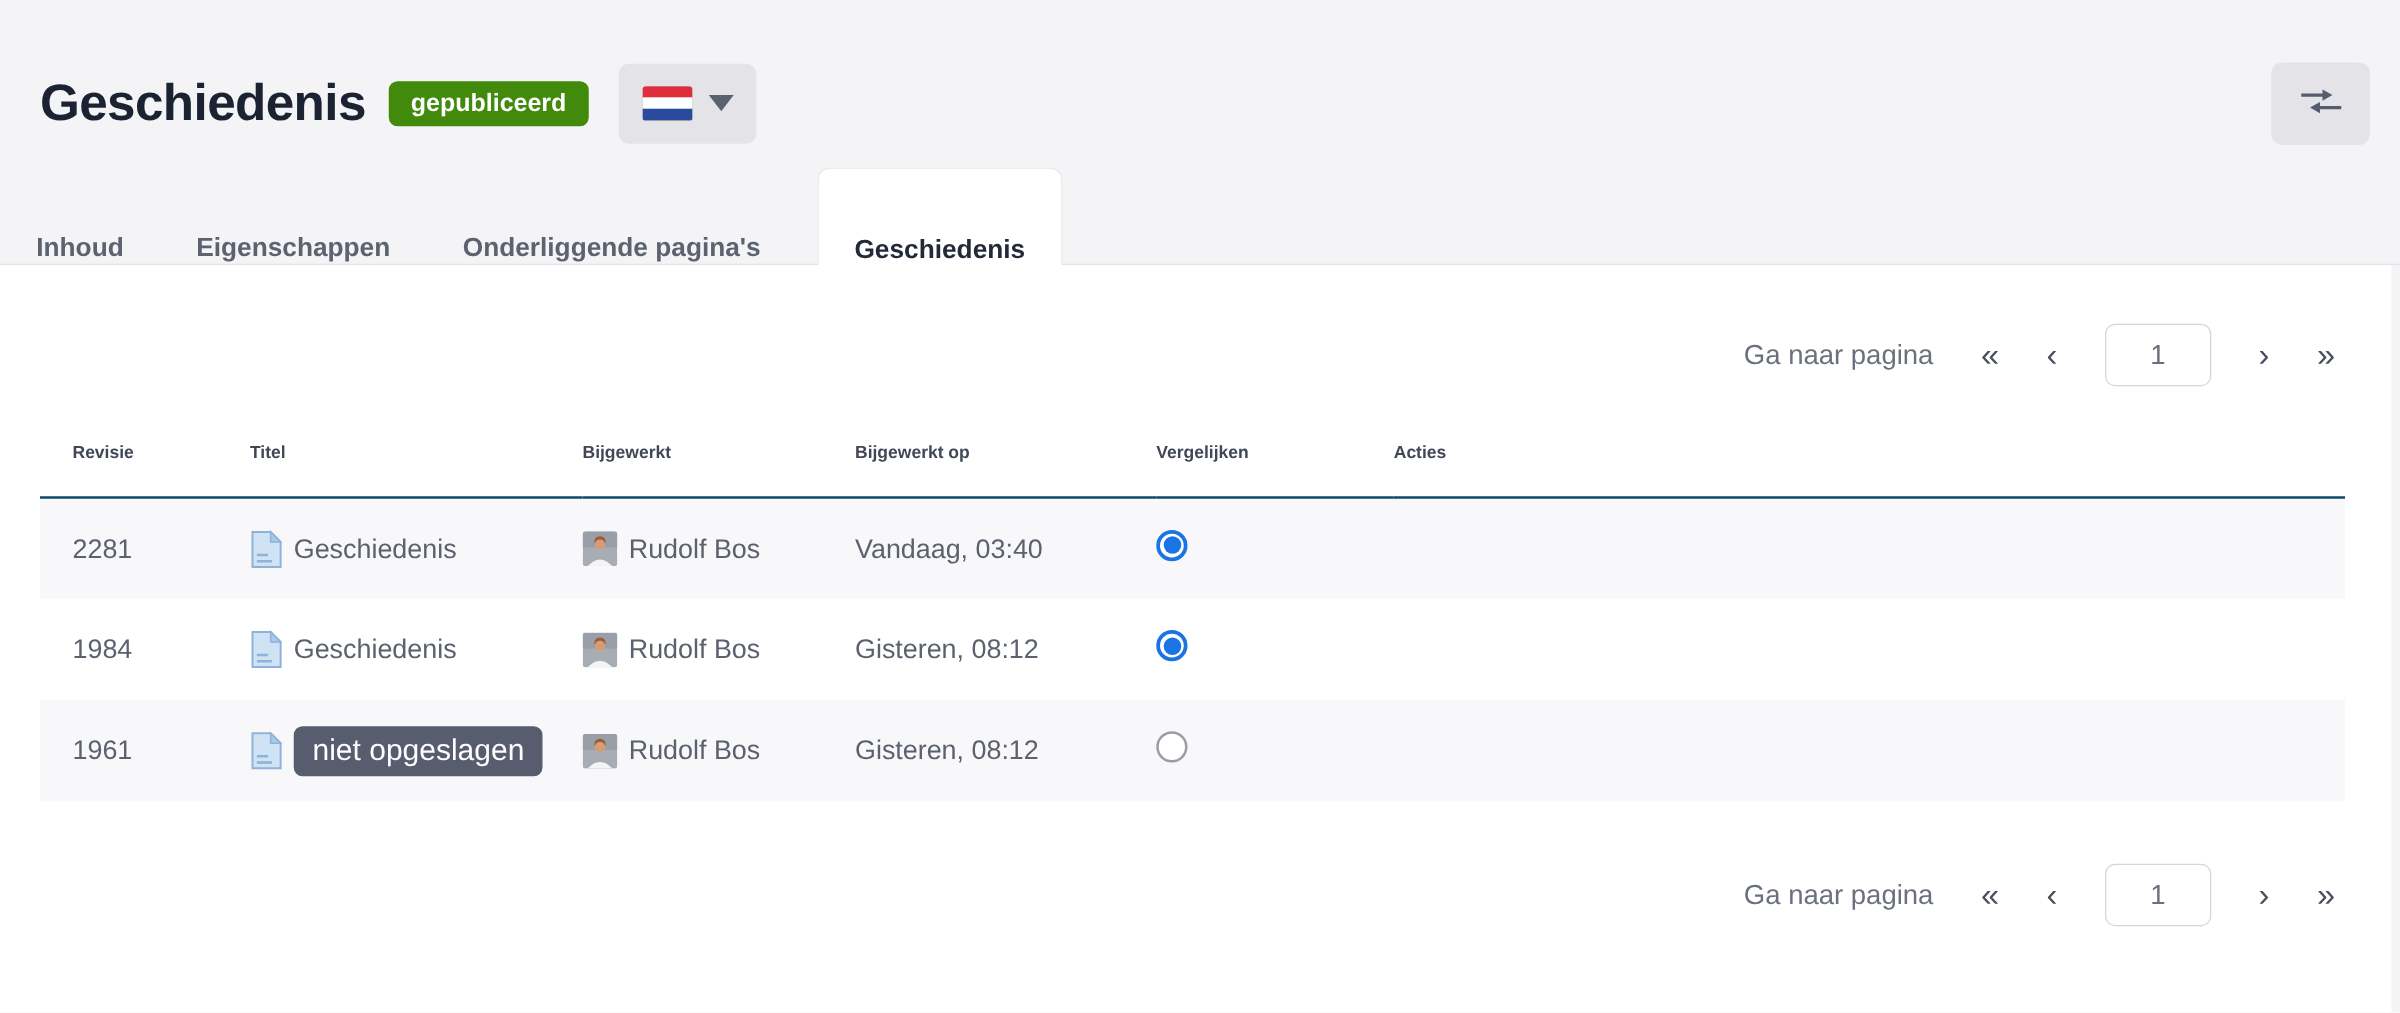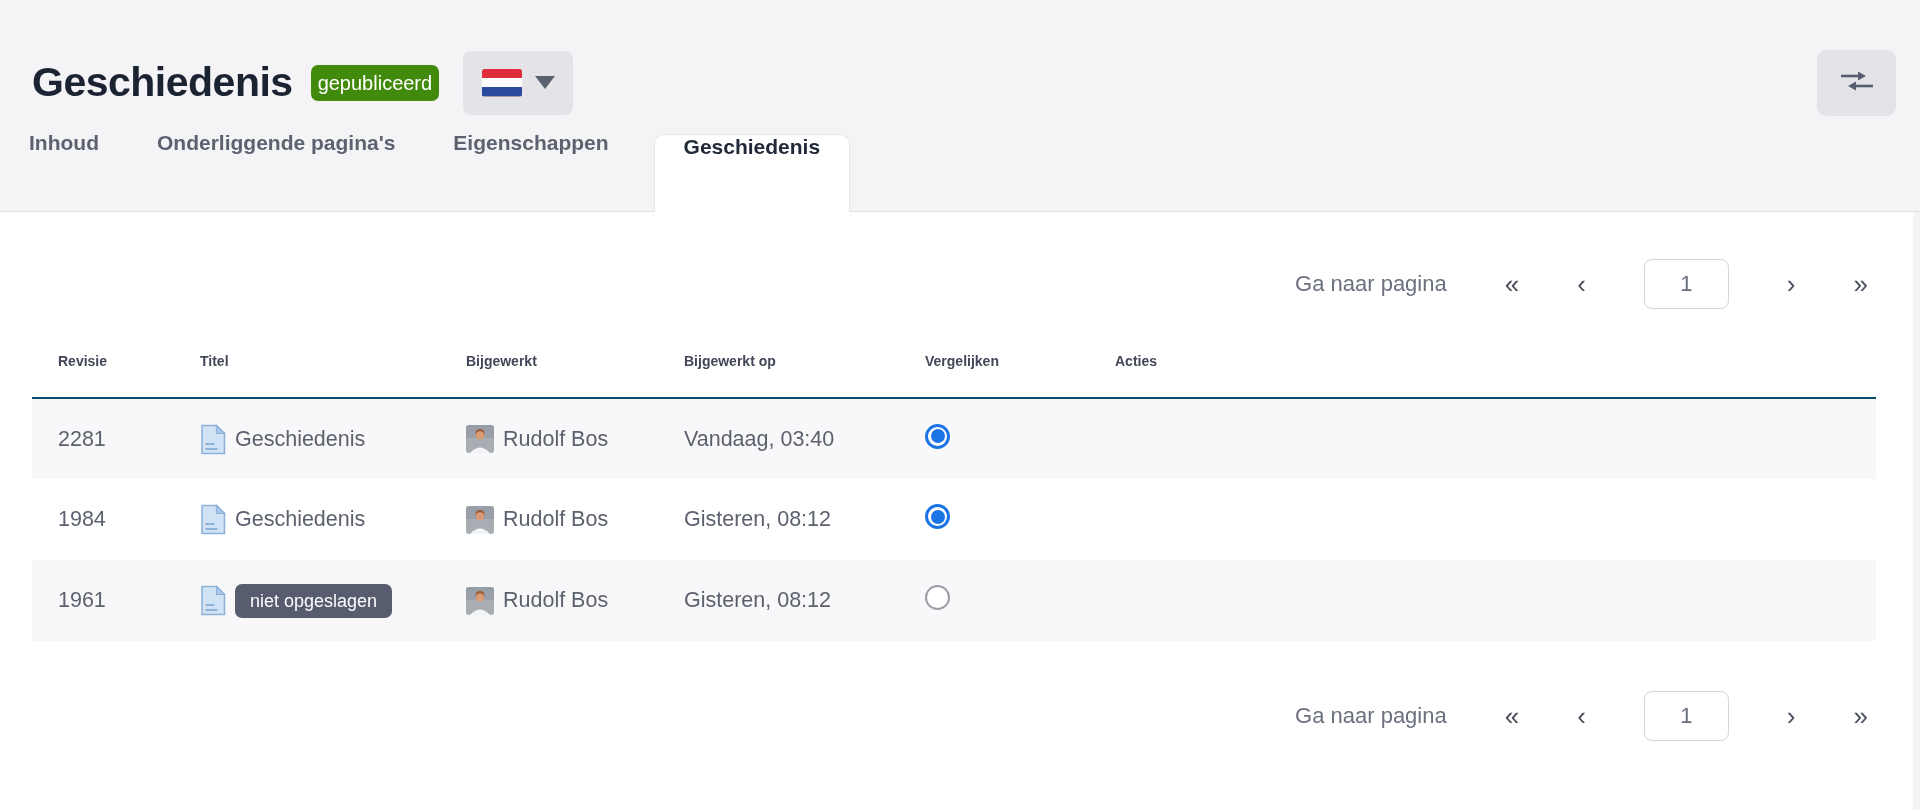--- a/index.html
+++ b/index.html
@@ -21,22 +21,22 @@
     font-size:41px;
     font-weight:700;
     color:#1b2332;
     letter-spacing:-0.5px;
   }
   .status-badge {
     margin-left:18px;
     background:#418a0b;
     color:#ffffff;
     font-size:20px;
-    font-weight:400;
-    padding:8px 7px;
+    font-weight:700;
+    padding:8px 18px;
     border-radius:7px;
     line-height:1;
   }
   .lang-button {
     margin-left:24px;
     width:110px;
     height:64px;
     background:#e4e4e8;
     border:none;
     border-radius:8px;
@@ -79,21 +79,21 @@
   .tab-bar {
     height:81px;
     display:flex;
     align-items:flex-end;
     border-bottom:1px solid #e2e2e6;
     position:relative;
   }
   .tab {
     height:80px;
     display:flex;
-    align-items:flex-start;
+    align-items:flex-end;
     padding:0 29px;
     font-size:21px;
     font-weight:600;
     color:#5c626f;
     cursor:pointer;
     white-space:nowrap;
   }
   .tab.active {
     height:78px;
     margin-left:16px;
@@ -114,21 +114,21 @@
     height:598px;
     padding-top:47px;
   }
 
   .pagination {
     display:flex;
     justify-content:flex-end;
     align-items:center;
     padding-right:45px;
     height:50px;
-    column-gap:58px;
+    column-gap:38px;
   }
   .pagination-label {
     font-size:22px;
     color:#6a707c;
   }
   .page-chevron {
     background:none; border:none;
     font-size:26px;
     color:#4a4f5e;
     cursor:pointer;
@@ -172,21 +172,21 @@
   }
   td:first-child { padding-left:26px; }
   .cell-flex { display:flex; align-items:center; gap:9px; }
   .doc-icon svg { display:block; }
   .avatar { width:28px; height:28px; border-radius:3px; overflow:hidden; flex:none; }
   .avatar svg { display:block; }
 
   .unsaved-badge {
     background:#575c6e;
     color:#fdfdfd;
-    font-size:18px;
+    font-size:24px;
     padding:8px 15px;
     border-radius:7px;
     line-height:1;
     white-space:nowrap;
   }
 
   .radio {
     display:inline-block;
     width:25px; height:25px;
     border-radius:50%;
@@ -231,24 +231,24 @@
       </svg>
     </span>
   </button>
 </header>
 
 <nav class="tab-bar">
   <div class="tab">
     <span>Inhoud</span>
   </div>
   <div class="tab">
+    <span>Eigenschappen</span>
+  </div>
+  <div class="tab">
     <span>Onderliggende pagina's</span>
-  </div>
-  <div class="tab">
-    <span>Eigenschappen</span>
   </div>
   <div class="tab active">
     <span>Geschiedenis</span>
   </div>
 </nav>
 
 <main class="content">
 
   <div class="pagination">
     <span class="pagination-label">Ga naar pagina</span>

